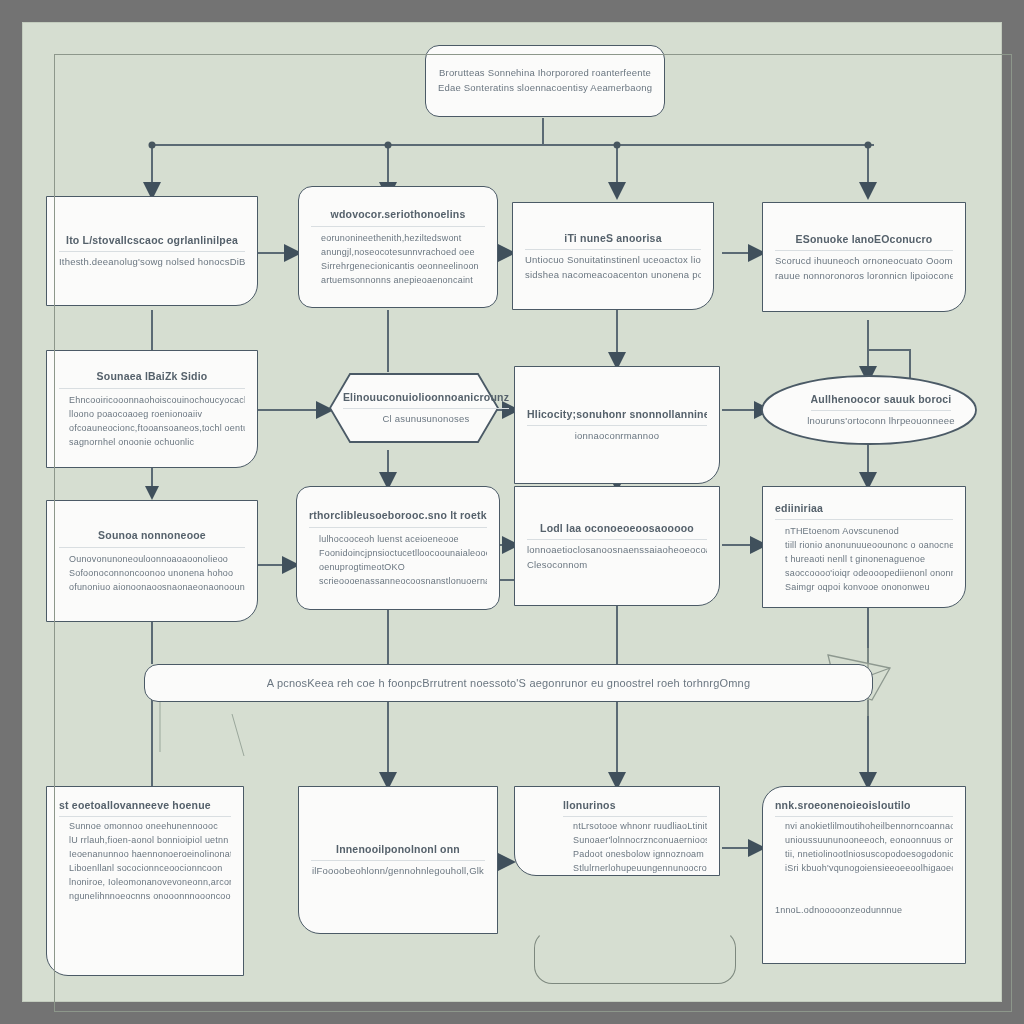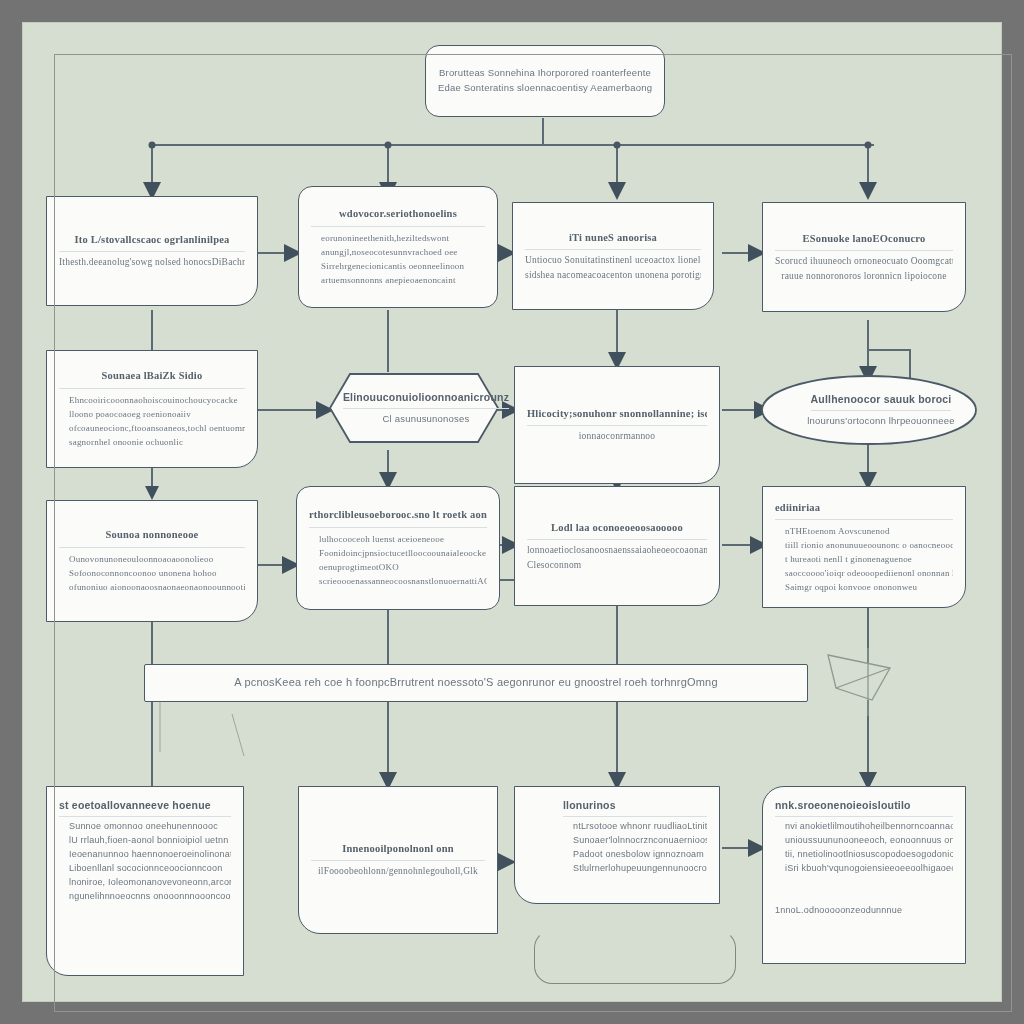--- a/index.html
+++ b/index.html
@@ -70,21 +70,21 @@
   .ttl{
     font-weight:bold;font-size:10.5px;color:#55616b;
     text-align:center;margin-bottom:3px;
     border-bottom:1px solid #d9dee1;padding-bottom:3px;
   }
   .ttl.left{text-align:left;}
   .body{font-size:9.5px;text-align:center;}
   .body.left{text-align:left;}
   .bullets{font-size:9px;text-align:left;margin-top:2px;}
   .bullets .t{padding-left:10px;position:relative;}
-  .center-block{display:flex;flex-direction:column;justify-content:center;height:100%;font-family:Liberation Serif, serif;}
+  .center-block{display:flex;flex-direction:column;justify-content:center;height:100%;}
   .node .inner{width:100%;}
 </style>
 </head>
 <body>
 
 <div id="frame">
   <div id="canvas">
 
     <svg id="wires" viewBox="0 0 1024 1024" width="1024" height="1024" style="left:-22px;top:-22px;">
       <defs>
@@ -281,21 +281,21 @@
         <div class="bullets">
           <span class="t">nTHEtoenom  Aovscunenod</span>
           <span class="t">tiill rionio anonunuueoounonc o oanocneoooone</span>
           <span class="t">t  hureaoti nenll t ginonenaguenoe</span>
           <span class="t">saoccoooo'ioiqr odeooopediienonl ononnan lDanoe</span>
           <span class="t">Saimgr oqpoi konvooe  onononweu</span>
         </div>
       </div>
     </div>
 
-    <div class="node banner" style="left:122px;top:642px;width:664px;height:38px;display:flex;align-items:center;justify-content:center;">
+    <div class="node banner" style="left:122px;top:642px;width:729px;height:38px;display:flex;align-items:flex-start;justify-content:center;border-radius:14px;">
       <span class="t body" style="font-size:11px;">A pcnosKeea reh coe h foonpcBrrutrent noessoto'S aegonrunor eu gnoostrel roeh torhnrgOmng</span>
     </div>
 
     <div class="node rbl" style="left:24px;top:764px;width:198px;height:190px;">
       <span class="t ttl left">st eoetoallovanneeve hoenue</span>
       <div class="bullets">
         <span class="t">Sunnoe  omonnoo  oneehunennoooc</span>
         <span class="t">lU rrlauh,fioen-aonol bonnioipiol uetnn</span>
         <span class="t">Ieoenanunnoo haennonoeroeinolinonatorolonn</span>
         <span class="t">Liboenllanl  sococionnceoocionncoon</span>
@@ -304,21 +304,21 @@
       </div>
     </div>
 
     <div class="node rbl" style="left:276px;top:764px;width:200px;height:148px;">
       <div class="center-block">
         <span class="t ttl">Innenooilponolnonl onn</span>
         <span class="t body">ilFoooobeohlonn/gennohnlegouholl,Glk</span>
       </div>
     </div>
 
-    <div class="node rbl" style="left:492px;top:764px;width:206px;height:118px;padding-left:48px;">
+    <div class="node rbl" style="left:492px;top:764px;width:206px;height:90px;padding-left:48px;">
       <span class="t ttl left">llonurinos</span>
       <div class="bullets">
         <span class="t">ntLrsotooe whnonr  ruudliaoLtinitnnmeoionnuunnc</span>
         <span class="t">Sunoaer'lolnnocrznconuaernioos</span>
         <span class="t">Padoot onesbolow  ignnoznoam dtinieolqt.ooolslullium</span>
         <span class="t">Stlulrnerlohupeuungennunoocroiotcoroao</span>
       </div>
     </div>
 
     <div class="ghost" style="left:512px;top:908px;width:202px;height:54px;border-radius:18px 18px 18px 18px;border-top-color:transparent;"></div>

